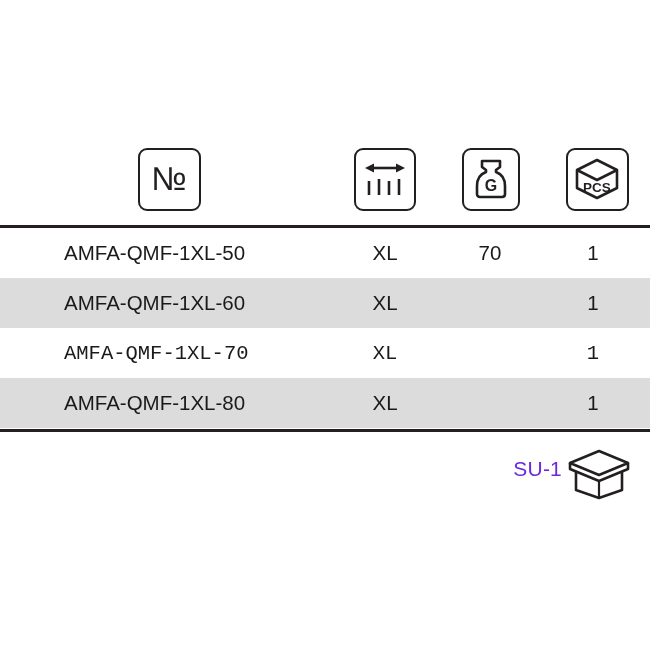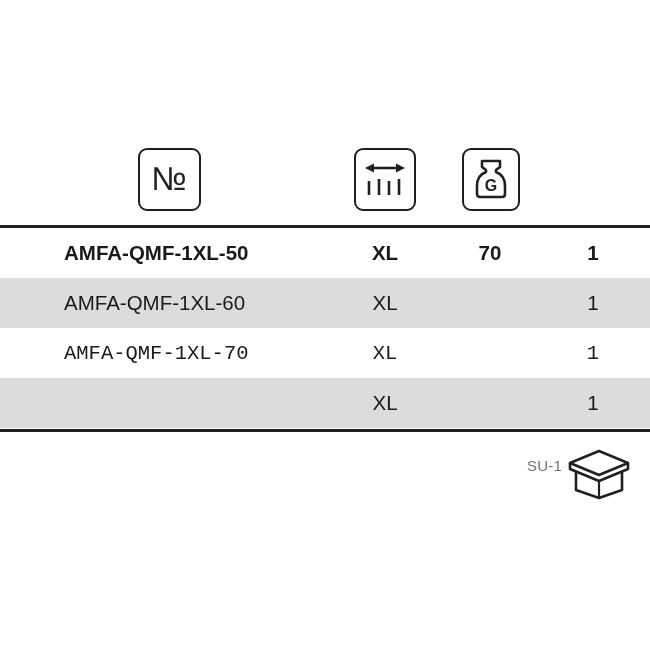--- a/index.html
+++ b/index.html
@@ -91,21 +91,21 @@
     height: 201px;
   }
   .trow {
     position: absolute;
     left: 0;
     width: 650px;
     height: 50px;
   }
   .trow.odd  { background: #ffffff; }
   .trow.even { background: #dcdcdc; }
-  #row-0 { top: 0px; font-weight: bold; }
+  #row-0 { top: 0px; }
   #row-1 { top: 50px; }
   #row-2 { top: 100px; font-family: Liberation Mono, monospace; }
   #row-3 { top: 150px; }
 
   .cell {
     position: absolute;
     top: 0;
     height: 50px;
     display: flex;
     align-items: center;
@@ -123,22 +123,22 @@
     position: absolute;
     left: 0;
     top: 445px;
     width: 650px;
     height: 60px;
   }
   .footer-label {
     position: absolute;
     right: 88px;
     top: 12px;
-    font-size: 15px;
-    color: #737373;
+    font-size: 21px;
+    color: #6d28d9;
     letter-spacing: 0.2px;
   }
   .footer-icon {
     position: absolute;
     left: 566px;
     top: 3px;
     width: 66px;
     height: 52px;
   }
 
@@ -175,20 +175,30 @@
 
     <div class="icon-cell" id="cell-wt">
       <div class="icon-box sm">
         <svg width="38" height="46" viewBox="0 0 38 46">
           <path d="M10 5 H28 V11 L24 14 V16 C31 18.5 33 24 33 30 V38 C33 40 31.6 41 30 41 H8 C6.4 41 5 40 5 38 V30 C5 24 7 18.5 14 16 V14 L10 11 Z" fill="none" stroke="#231f20" stroke-width="2.6" stroke-linejoin="round"></path>
           <text x="19" y="35" text-anchor="middle" font-family="Liberation Sans, sans-serif" font-size="16" font-weight="bold" fill="#231f20">G</text>
         </svg>
       </div>
     </div>
 
+    <div class="icon-cell" id="cell-pcs">
+      <div class="icon-box">
+        <svg width="48" height="46" viewBox="0 0 48 46">
+
+          <polygon points="24,4 44,14 44,32 24,42 4,32 4,14" fill="none" stroke="#231f20" stroke-width="2.6" stroke-linejoin="round"></polygon>
+          <polyline points="4,14 24,24 44,14" fill="none" stroke="#231f20" stroke-width="2.6" stroke-linejoin="round"></polyline>
+          <text x="24" y="36" text-anchor="middle" font-family="Liberation Sans, sans-serif" font-size="13.5" font-weight="bold" fill="#231f20">PCS</text>
+        </svg>
+      </div>
+    </div>
   </div>
 
   <div class="rule" id="rule-top"></div>
 
   <div class="tbody">
 
     <div class="trow odd" id="row-0">
       <div class="cell code">AMFA-QMF-1XL-50</div>
       <div class="cell size">XL</div>
       <div class="cell wt">70</div>
@@ -201,20 +211,21 @@
       <div class="cell pcs">1</div>
     </div>
 
     <div class="trow odd" id="row-2">
       <div class="cell code">AMFA-QMF-1XL-70</div>
       <div class="cell size">XL</div>
       <div class="cell pcs">1</div>
     </div>
 
     <div class="trow even" id="row-3">
+      <div class="cell code">AMFA-QMF-1XL-80</div>
       <div class="cell size">XL</div>
       <div class="cell pcs">1</div>
     </div>
   </div>
 
   <div class="rule" id="rule-bottom"></div>
 
   <div class="footer">
     <span class="footer-label">SU-1</span>
     <div class="footer-icon">

